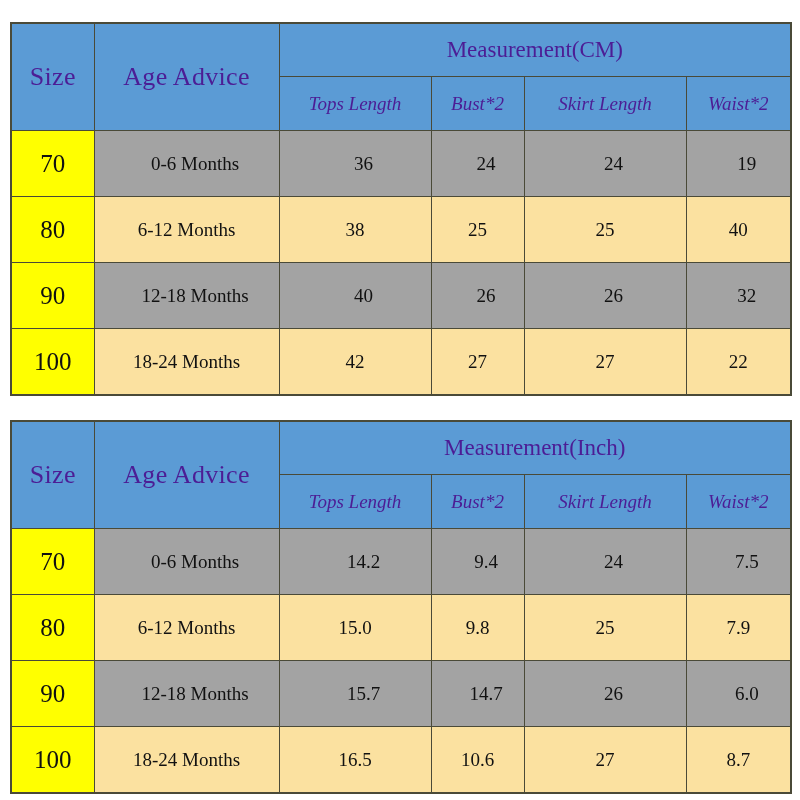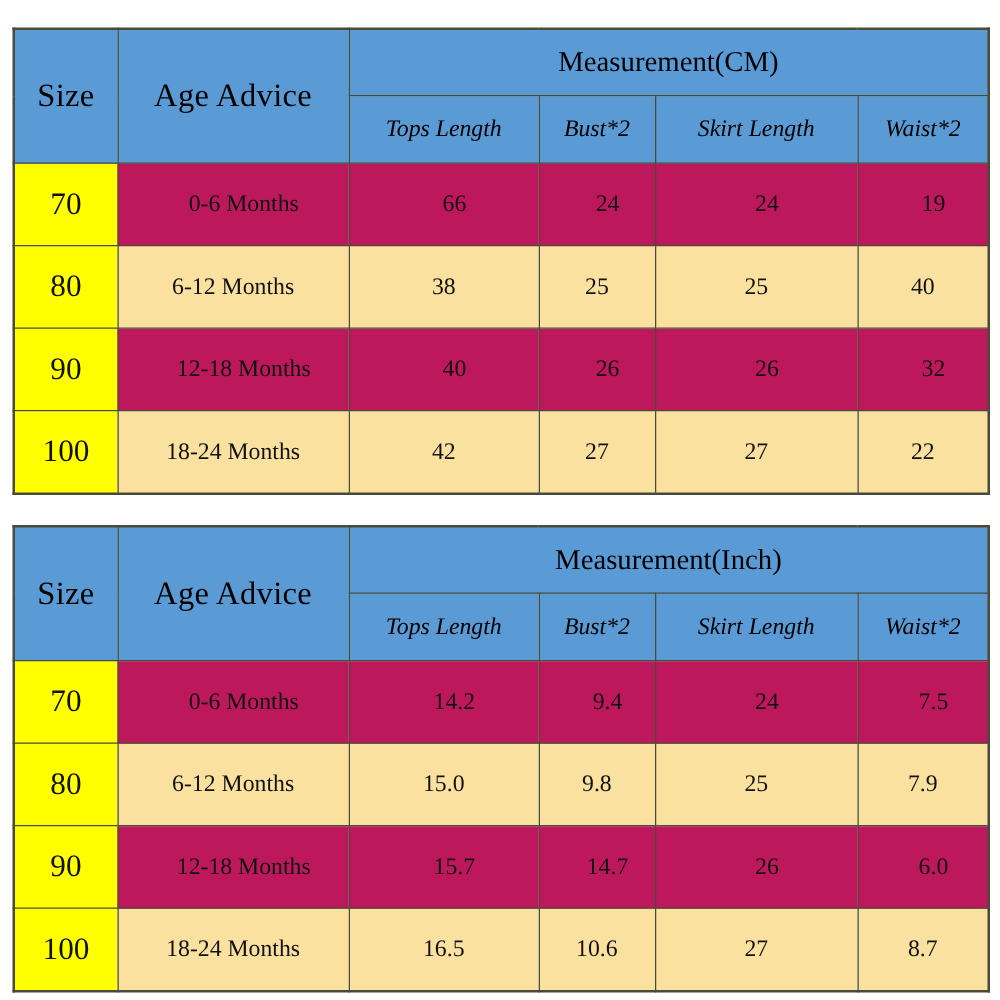--- a/index.html
+++ b/index.html
@@ -46,21 +46,21 @@
   
   col.c-size        { width: 83px; }
   col.c-age         { width: 185px; }
   col.c-tops        { width: 152px; }
   col.c-bust        { width: 93px; }
   col.c-skirt       { width: 162px; }
   col.c-waist       { width: 105px; }
 
   .hdr {
     background: #5B9BD5;
-    color: #000000;
+    color: #4c1d95;
     margin-top: 37px;
   }
 
   .hdr-main {
     height: 105px;
     font-size: 26px;
     letter-spacing: 0.3px;
   }
 
   .hdr-group {
@@ -84,21 +84,21 @@
     font-size: 19px;
     height: 65px;
   }
 
   td.age-cell {
     font-size: 19px;
   }
 
   tr.row-green td.data-cell,
   tr.row-green td.age-cell {
-    background: #be185d;
+    background: #a3a3a3;
     padding-left: 17px;
   }
 
   tr.row-tan td.data-cell,
   tr.row-tan td.age-cell {
     background: #FBE1A0;
     margin-top: 13px;
   }
 </style>
 </head>
@@ -125,21 +125,21 @@
         <th class="hdr hdr-sub">Tops Length</th>
         <th class="hdr hdr-sub">Bust*2</th>
         <th class="hdr hdr-sub">Skirt Length</th>
         <th class="hdr hdr-sub">Waist*2</th>
       </tr>
     </thead>
     <tbody>
       <tr class="row-green">
         <td class="size-cell">70</td>
         <td class="age-cell">0-6 Months</td>
-        <td class="data-cell">66</td>
+        <td class="data-cell">36</td>
         <td class="data-cell">24</td>
         <td class="data-cell">24</td>
         <td class="data-cell">19</td>
       </tr>
       <tr class="row-tan">
         <td class="size-cell">80</td>
         <td class="age-cell">6-12 Months</td>
         <td class="data-cell">38</td>
         <td class="data-cell">25</td>
         <td class="data-cell">25</td>

